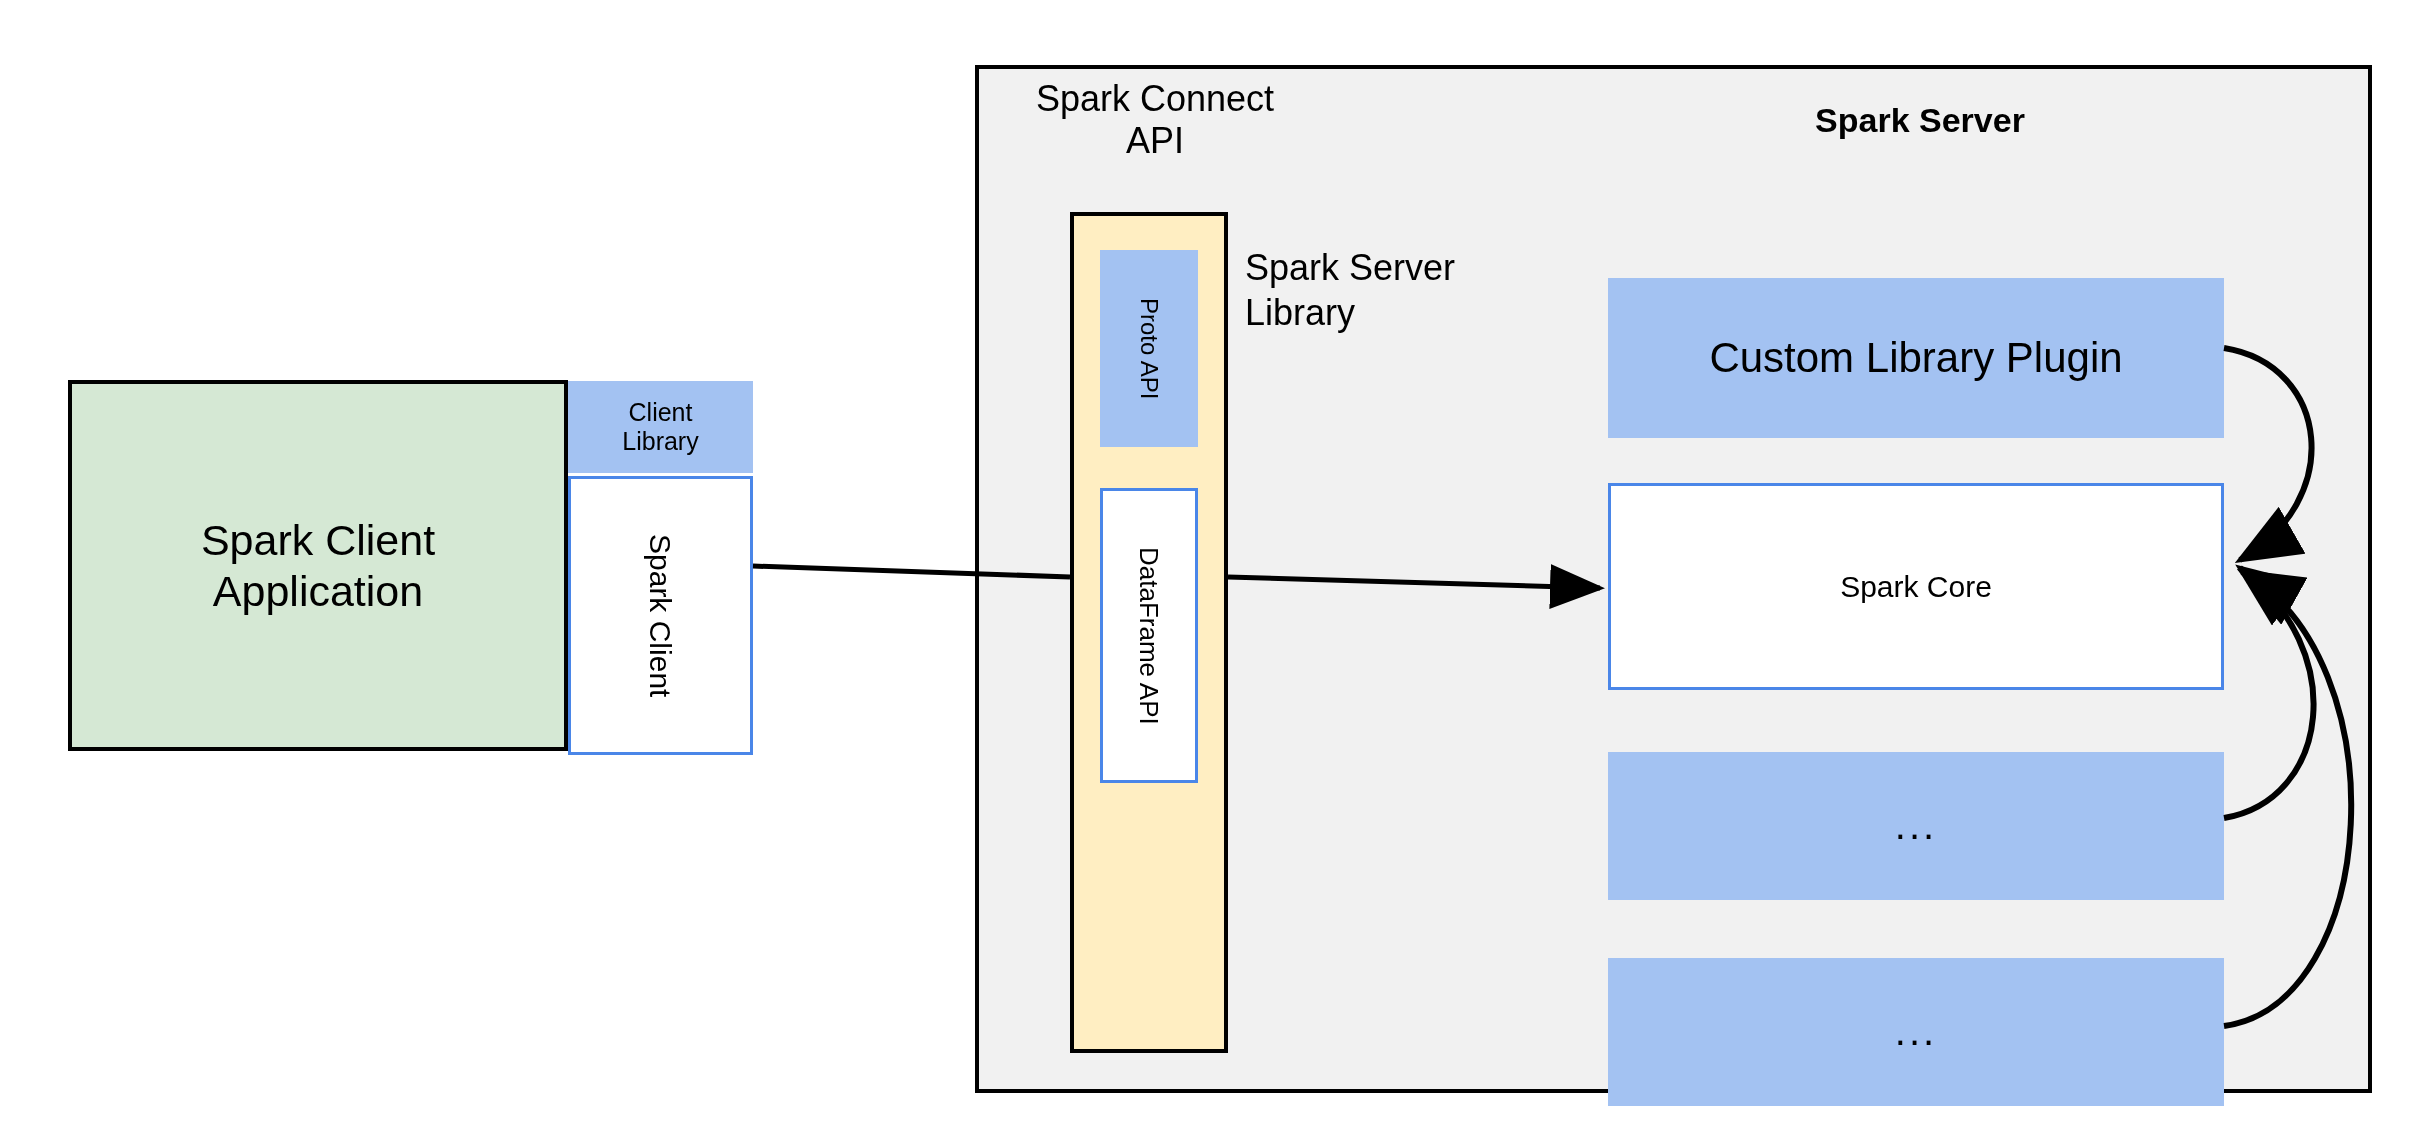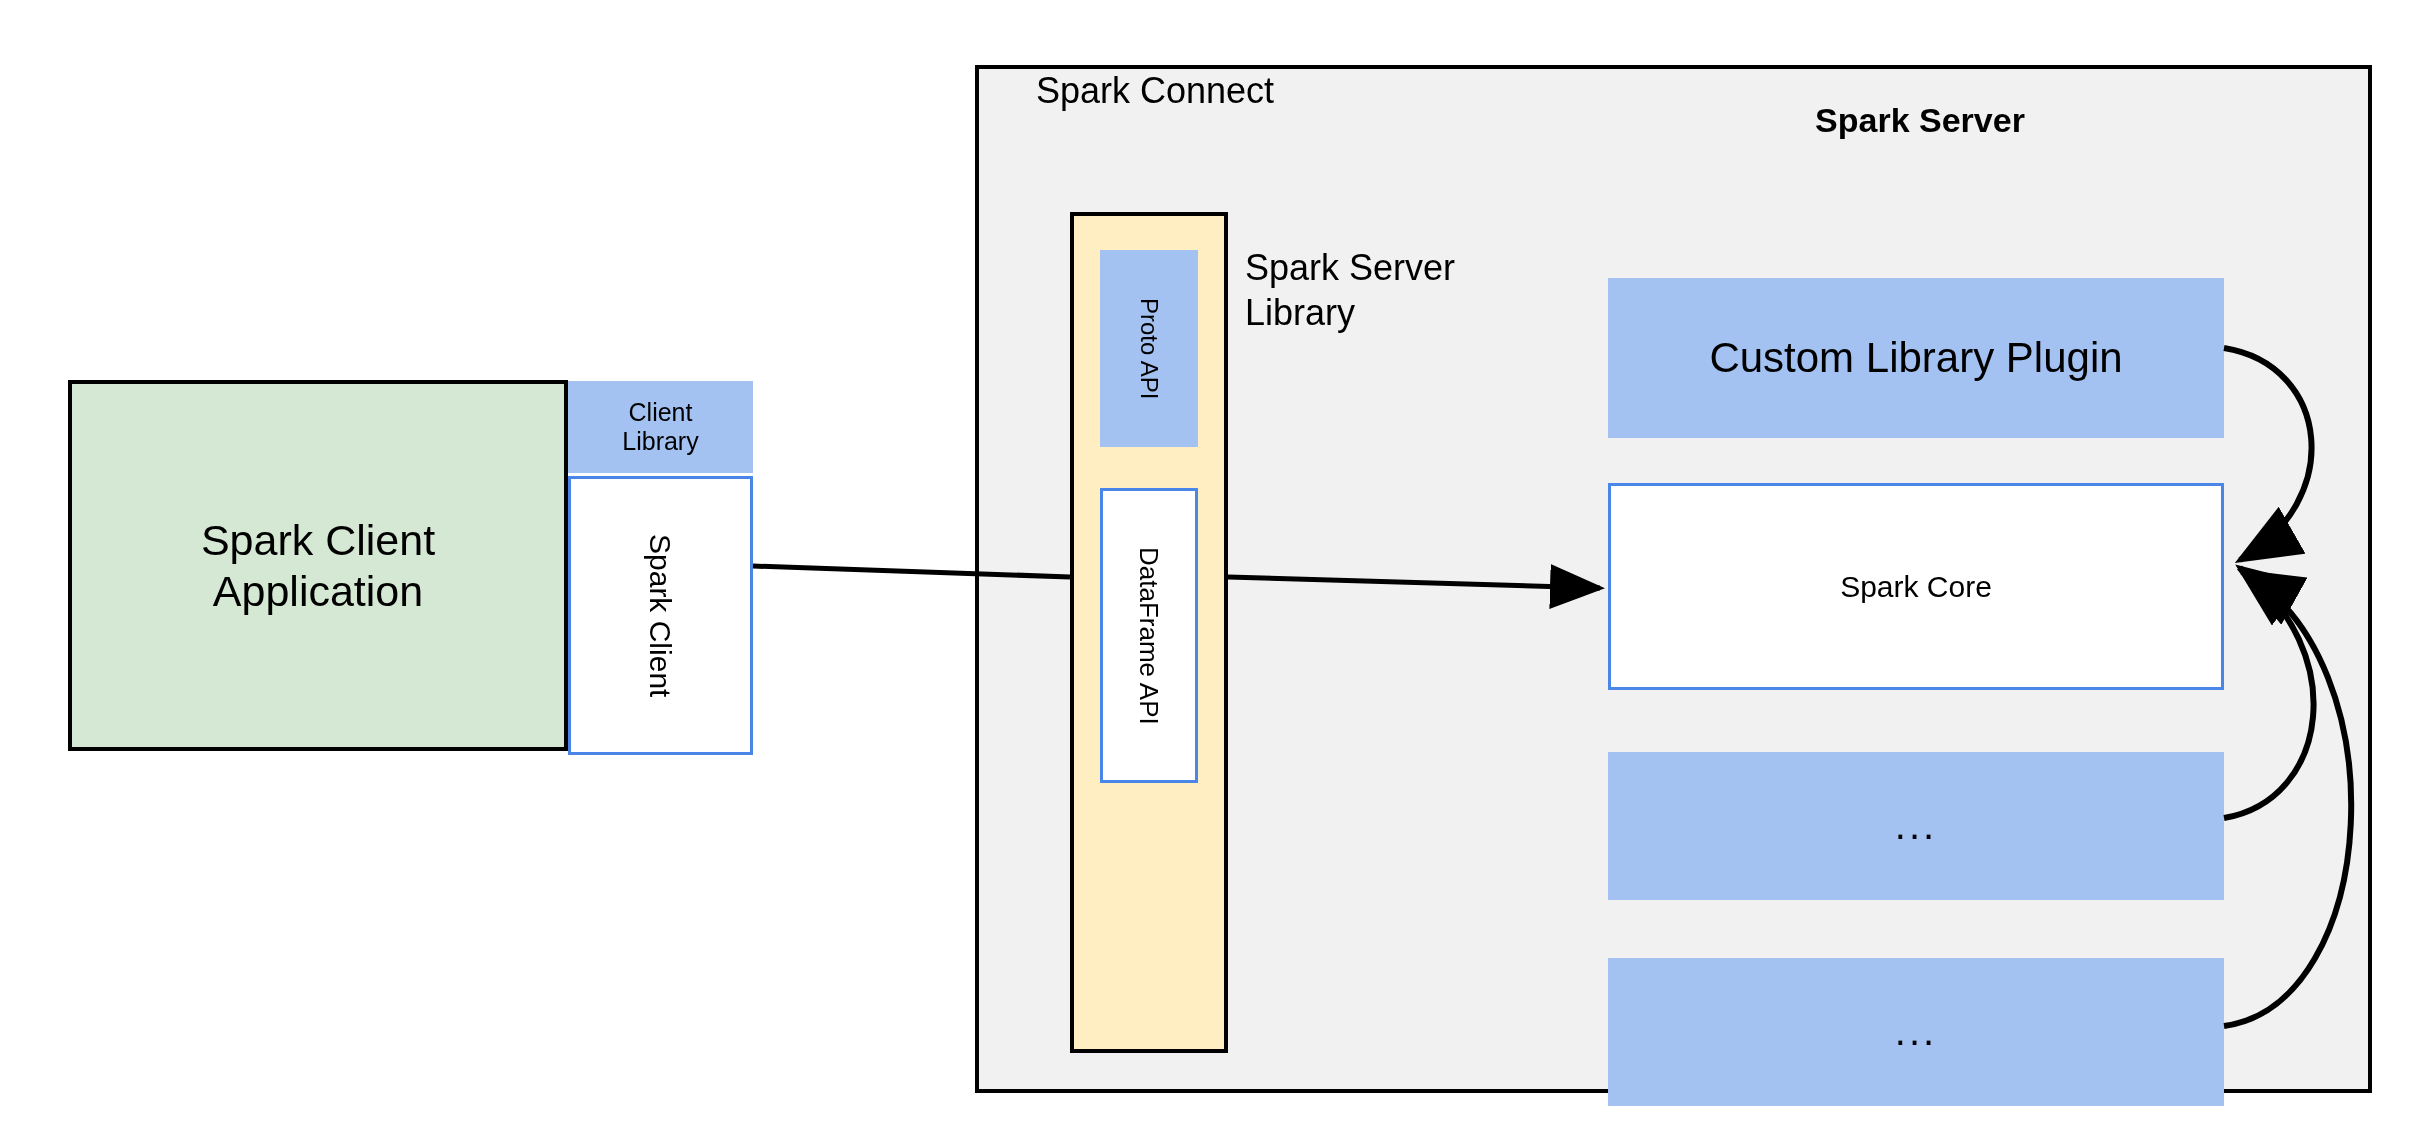--- a/index.html
+++ b/index.html
@@ -81,20 +81,21 @@
 
   
   #spark-connect-api-label {
     left: 1005px;
     top: 70px;
     width: 300px;
     height: 90px;
     font-size: 36px;
     display: block;
     text-align: center;
+    padding-top: 8px;
     box-sizing: border-box;
   }
   #spark-server-title {
     left: 1690px;
     top: 95px;
     width: 460px;
     height: 50px;
     font-size: 34px;
     font-weight: bold;
   }
@@ -208,20 +209,21 @@
       <span>Library</span>
     </div>
   </div>
 
   <div class="box" id="spark-client">
     <span class="vert-text">Spark Client</span>
   </div>
 
   <div class="box" id="spark-connect-api-label">
     <div>Spark Connect</div>
+    <div>API</div>
   </div>
 
   <div class="box" id="spark-server-title">Spark Server</div>
 
   <div class="box" id="spark-server-library-label">
     <div>Spark Server</div>
     <div>Library</div>
   </div>
 
   <div class="box" id="connect-column"></div>

